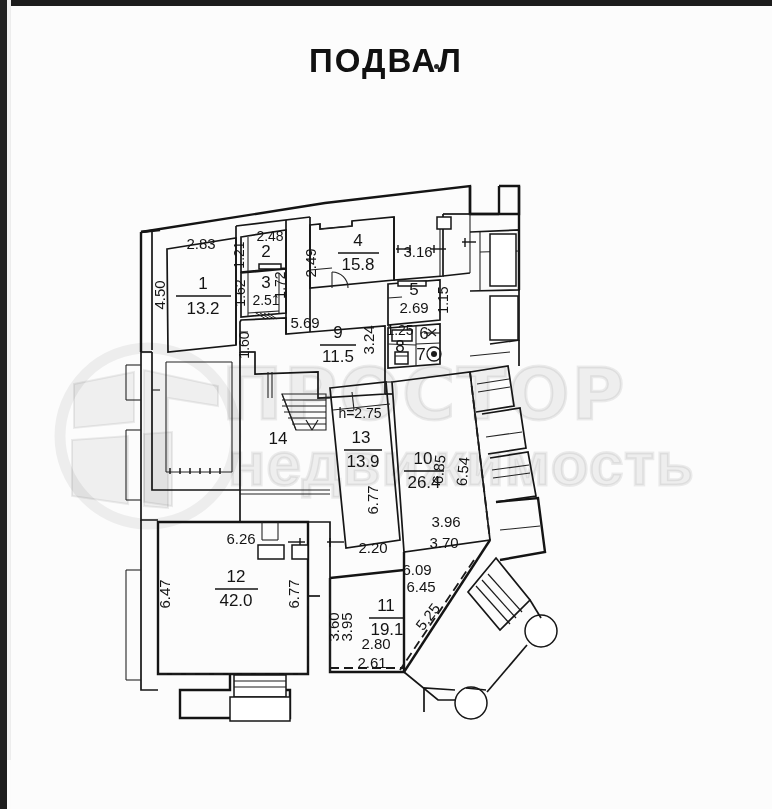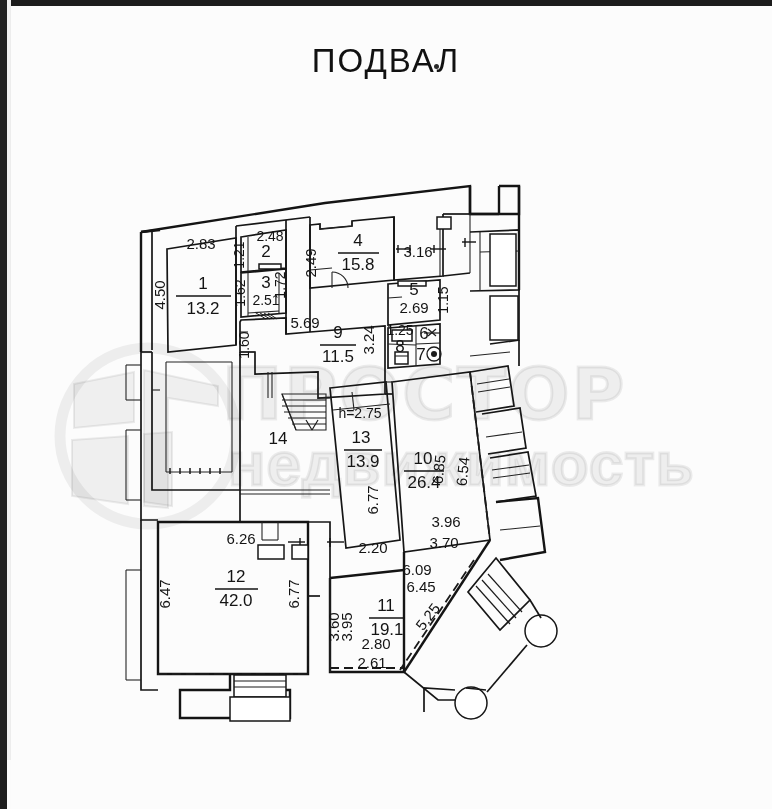--- a/index.html
+++ b/index.html
@@ -39,21 +39,21 @@
     left: 11px; top: 6px;
     width: 761px; height: 803px;
     background: #fcfcfc;
   }
   .plan-title {
     position: absolute;
     left: 0; top: 42px;
     width: 772px;
     text-align: center;
     font-size: 33px;
-    font-weight: normal;
+    font-weight: bold;
     letter-spacing: 2px;
     color: #111;
     font-family: "Liberation Sans", sans-serif;
   }
   .title-dot {
     position: absolute;
     left: 434px; top: 64px;
     width: 5px; height: 5px;
     background: #2a2a2a;
     border-radius: 50%;

